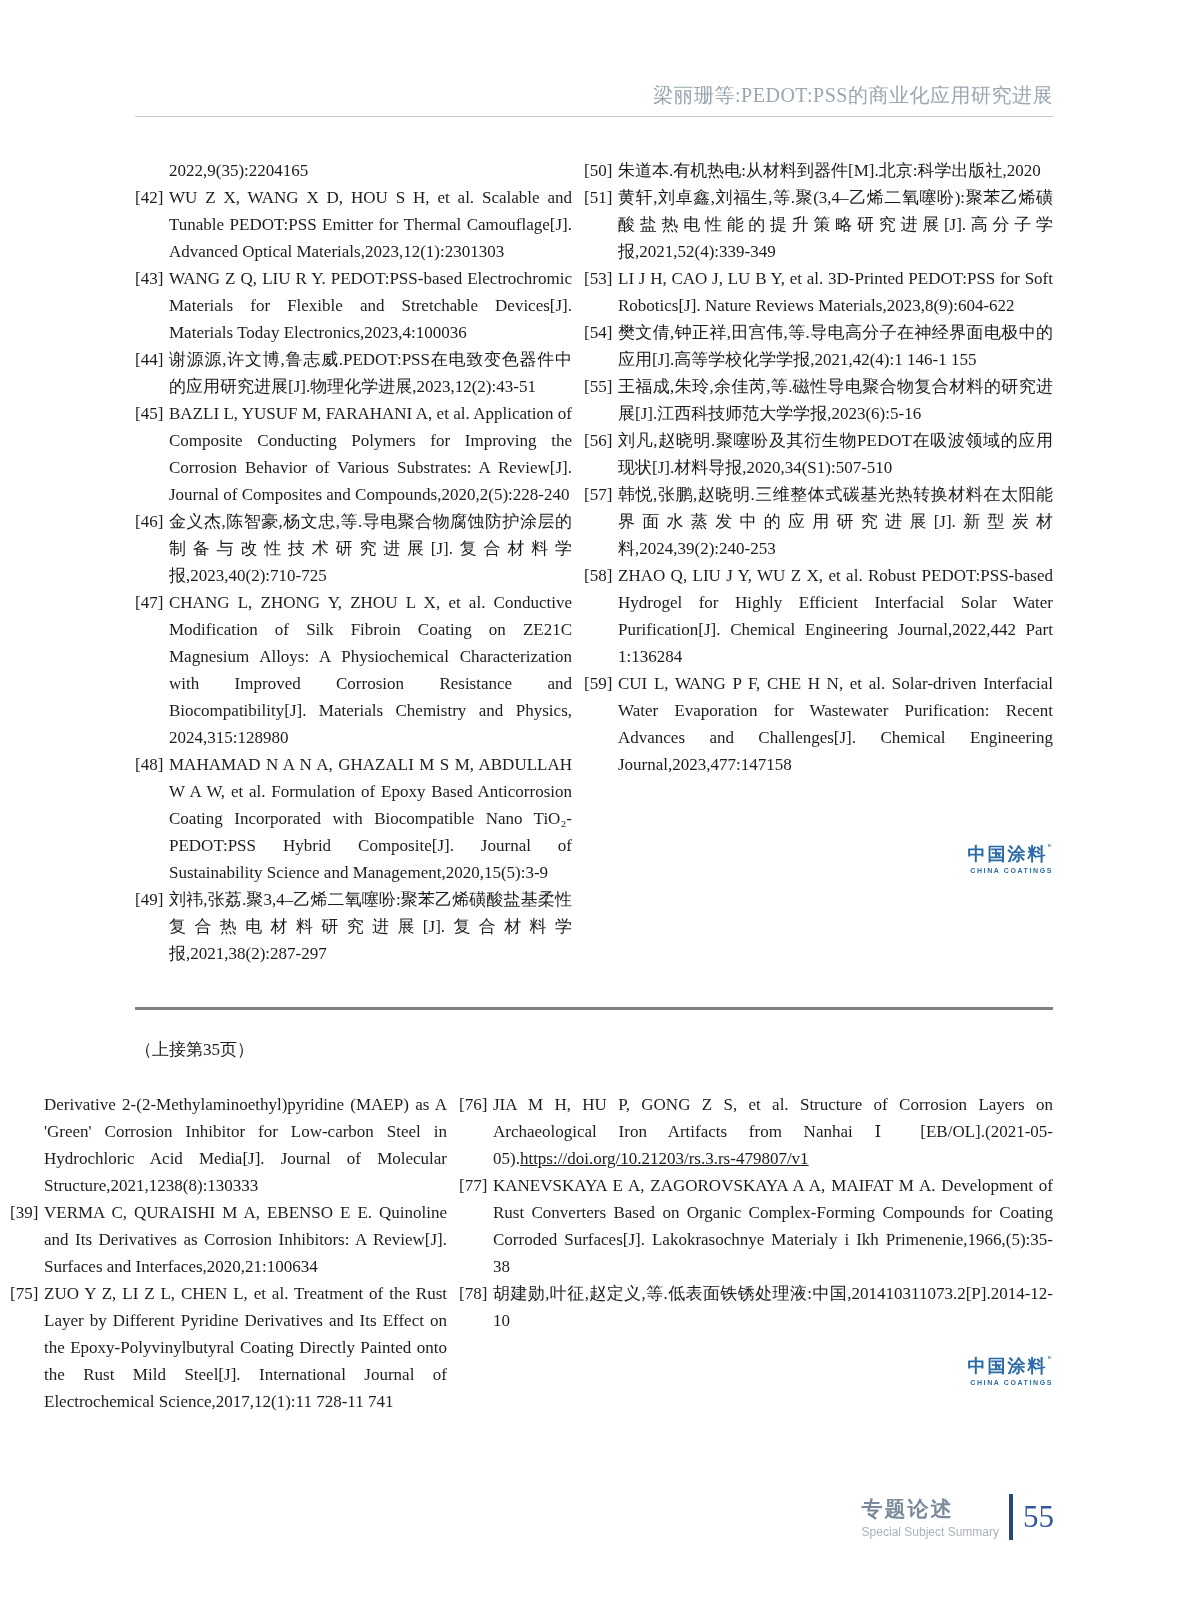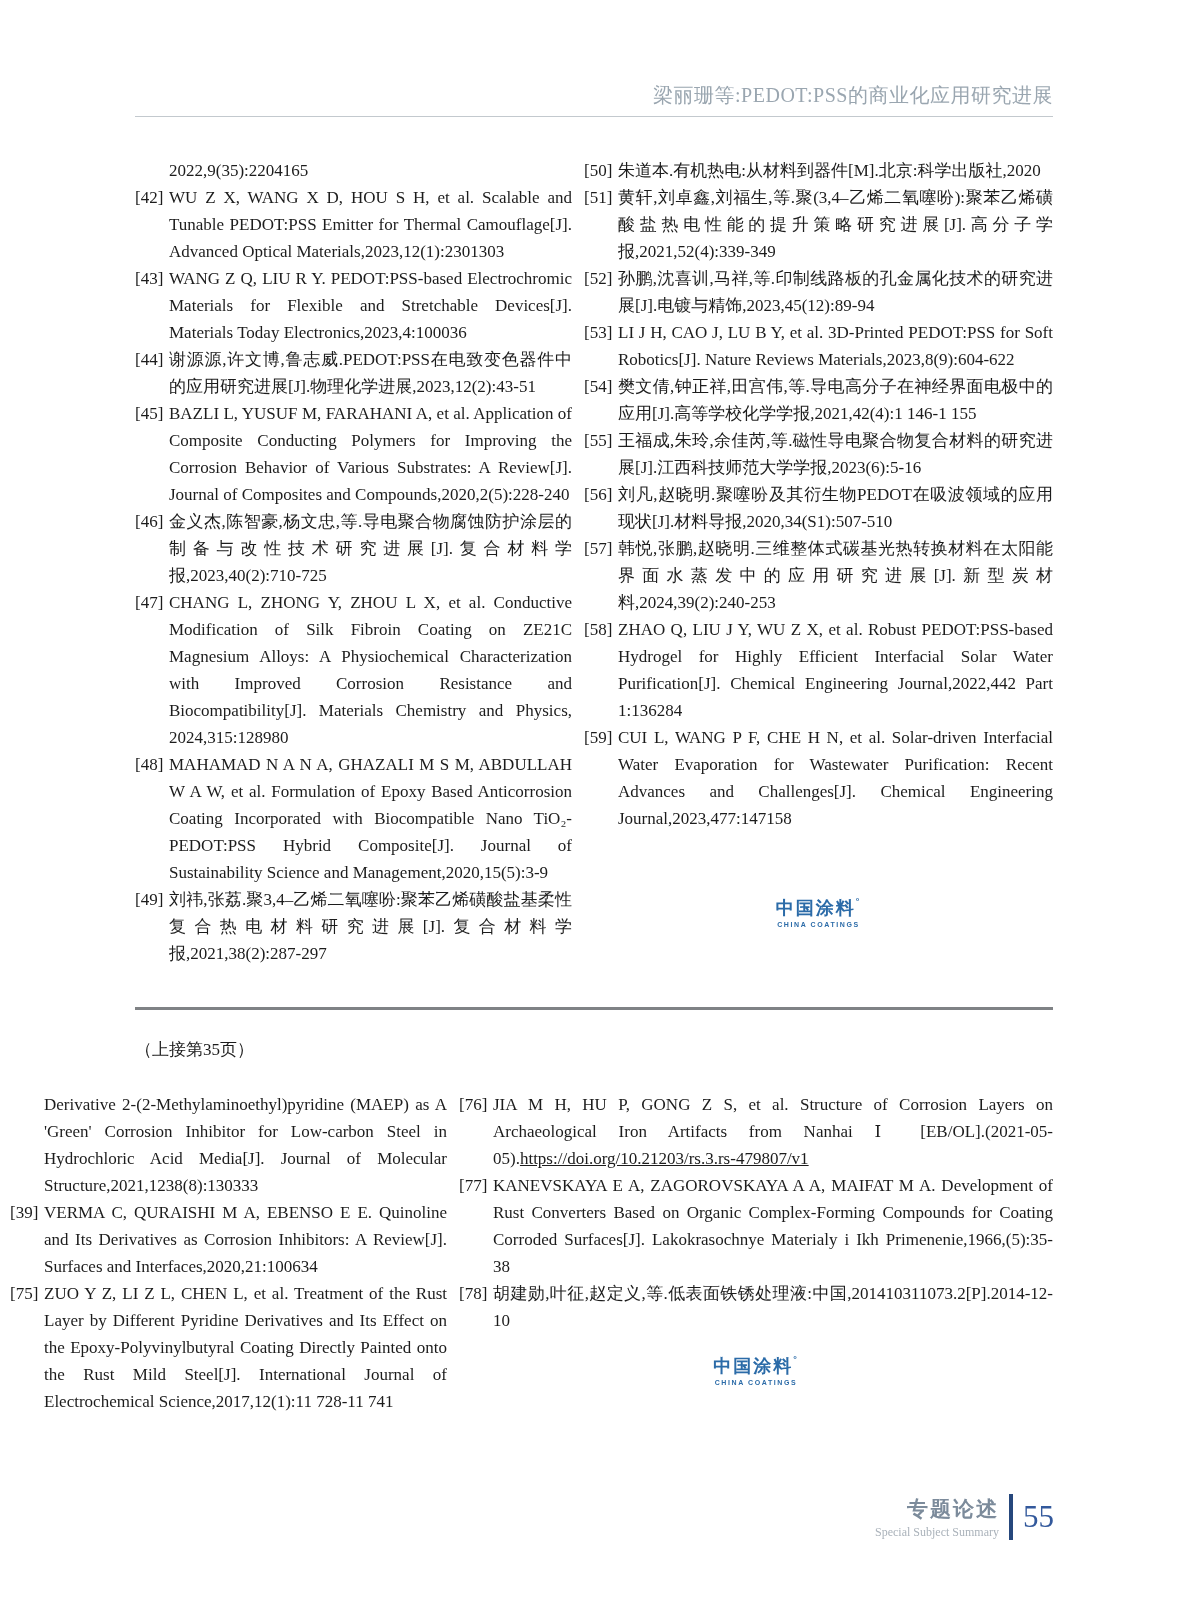--- a/index.html
+++ b/index.html
@@ -12,33 +12,33 @@
     color:var(--header_text);letter-spacing:.5px;}
   .header-rule{margin:7px 134px 0 135px;height:1px;background:var(--header_rule);}
   .cols{margin:0 134px 0 135px;display:flex;gap:12px;}
   .cols.top{margin-top:40px;}
   .col-l{width:437px;flex:none;}
   .col-r{flex:1;min-width:0;}
   .ref{display:flex;font-size:17px;line-height:27px;}
   .rn{width:34px;flex:none;}
   .rt{flex:1;text-align:justify;}
   .url{color:inherit;text-decoration:underline;cursor:pointer;}
-  .logo{text-align:center;color:var(--logo_blue);}
+  .logo{text-align:right;color:var(--logo_blue);}
   .logo.first{margin-top:64px;}
   .logo.second{margin-top:20px;}
   .logo-zh{font-size:18px;font-weight:bold;letter-spacing:2px;
     font-family:"Liberation Sans","DejaVu Sans",sans-serif;}
   .logo-reg{font-size:9px;vertical-align:top;}
   .logo-en{font-size:7px;font-weight:bold;letter-spacing:1.6px;margin-top:1px;
     font-family:"Liberation Sans","DejaVu Sans",sans-serif;}
   .mid-divider{margin:40px 134px 0 135px;height:3px;background:var(--divider);}
   .continued-note{margin:26px 134px 0 135px;font-size:17px;line-height:27px;}
   .cols.bottom{margin-top:28px;margin-left:10px;}
   .footer{position:absolute;top:1494px;right:133px;display:flex;align-items:center;gap:10px;}
-  .f-titles{text-align:right;font-family:Liberation Serif, serif;}
+  .f-titles{font-family:Liberation Sans, sans-serif;}
   .f-zh{font-size:21px;font-weight:bold;color:var(--footer_title);letter-spacing:2px;}
   .f-en{font-size:12px;color:var(--footer_sub);margin-top:2px;}
   .f-bar{width:4px;height:46px;background:var(--footer_bar);}
   .f-num{font-size:31px;color:var(--footer_page);font-family:"Liberation Serif","DejaVu Serif",serif;}
 </style>
 </head>
 <body>
 
 <div class="page">
 
@@ -88,24 +88,20 @@
     </div>
     <div class="col-r">
 
       <div class="ref">
         <span class="rn">[50]</span>
         <span class="rt">朱道本.有机热电:从材料到器件[M].北京:科学出版社,2020</span>
       </div>
       <div class="ref">
         <span class="rn">[51]</span>
         <span class="rt">黄轩,刘卓鑫,刘福生,等.聚(3,4–乙烯二氧噻吩):聚苯乙烯磺酸盐热电性能的提升策略研究进展[J].高分子学报,2021,52(4):339-349</span>
-      </div>
-      <div class="ref">
-        <span class="rn">[52]</span>
-        <span class="rt">孙鹏,沈喜训,马祥,等.印制线路板的孔金属化技术的研究进展[J].电镀与精饰,2023,45(12):89-94</span>
       </div>
       <div class="ref">
         <span class="rn">[53]</span>
         <span class="rt">LI J H, CAO J, LU B Y, et al. 3D-Printed PEDOT:PSS for Soft Robotics[J]. Nature Reviews Materials,2023,8(9):604-622</span>
       </div>
       <div class="ref">
         <span class="rn">[54]</span>
         <span class="rt">樊文倩,钟正祥,田宫伟,等.导电高分子在神经界面电极中的应用[J].高等学校化学学报,2021,42(4):1 146-1 155</span>
       </div>
       <div class="ref">

